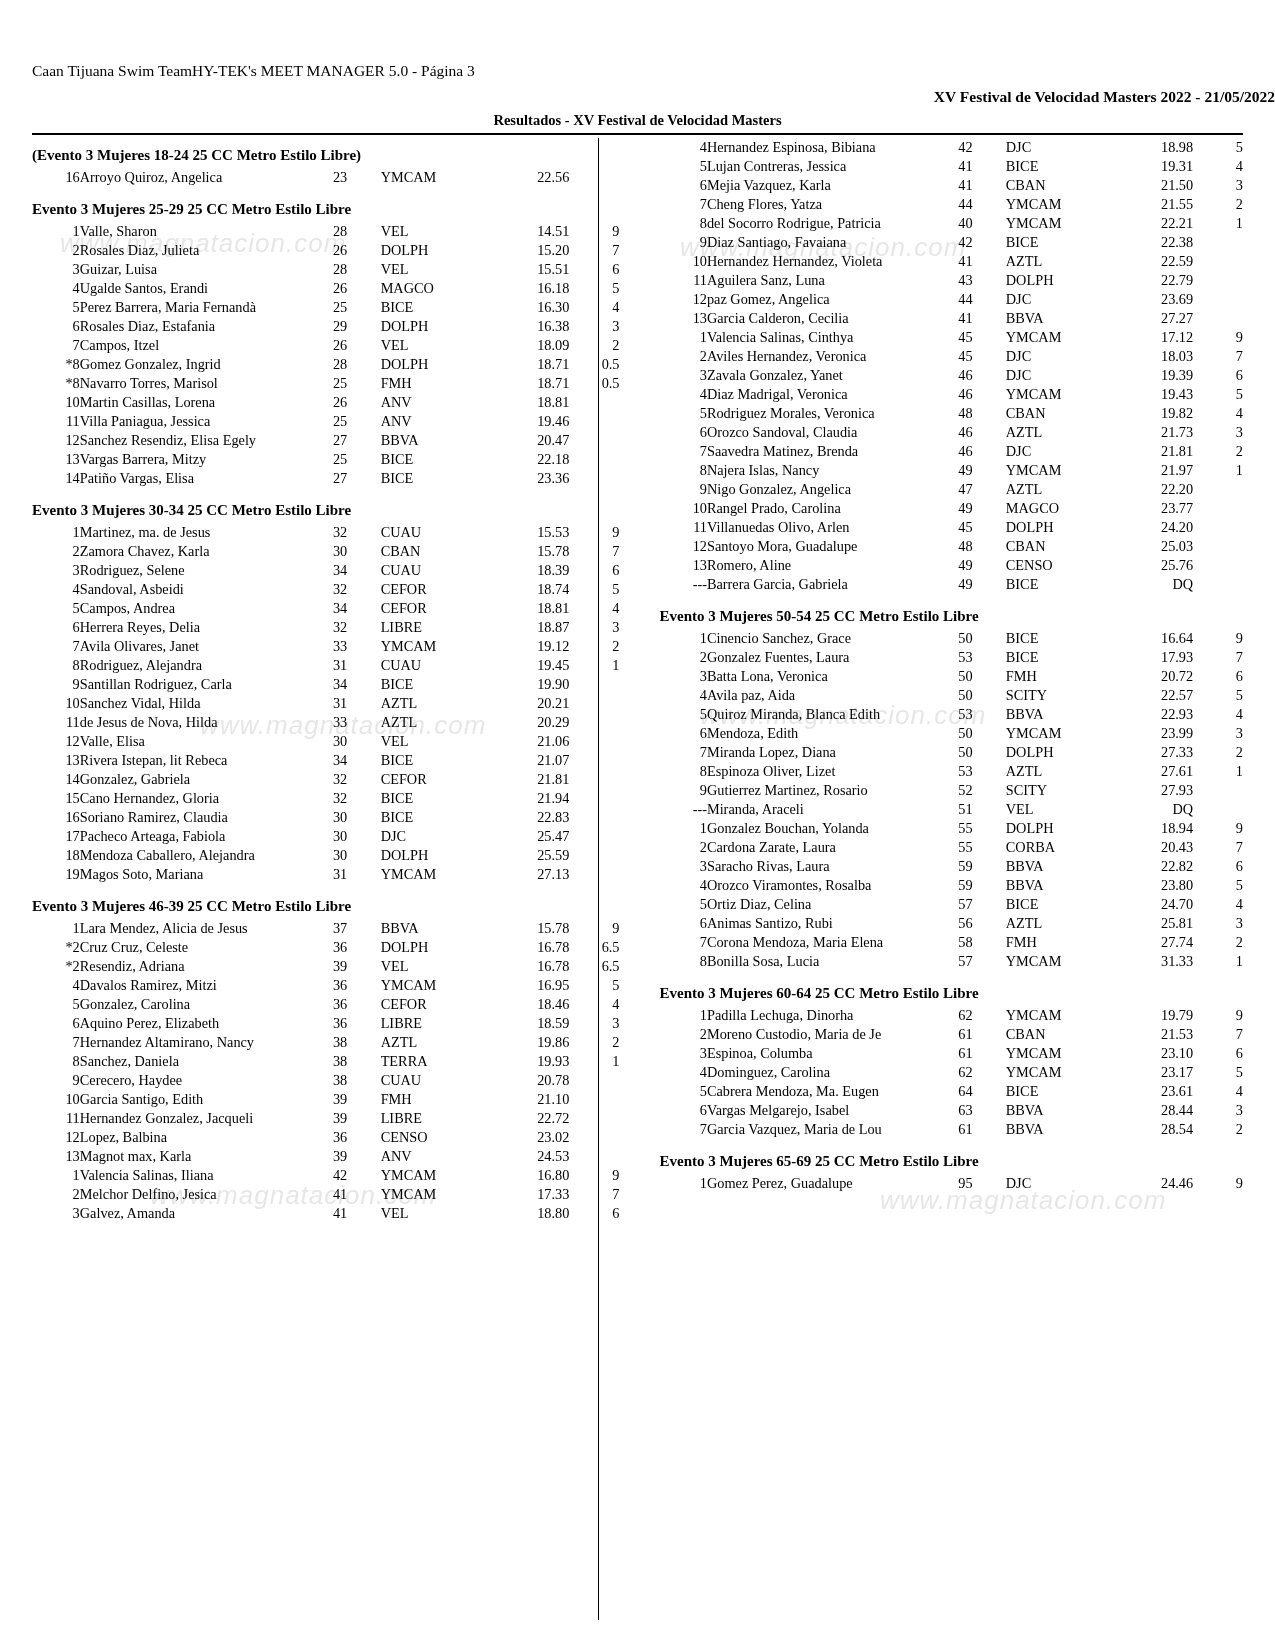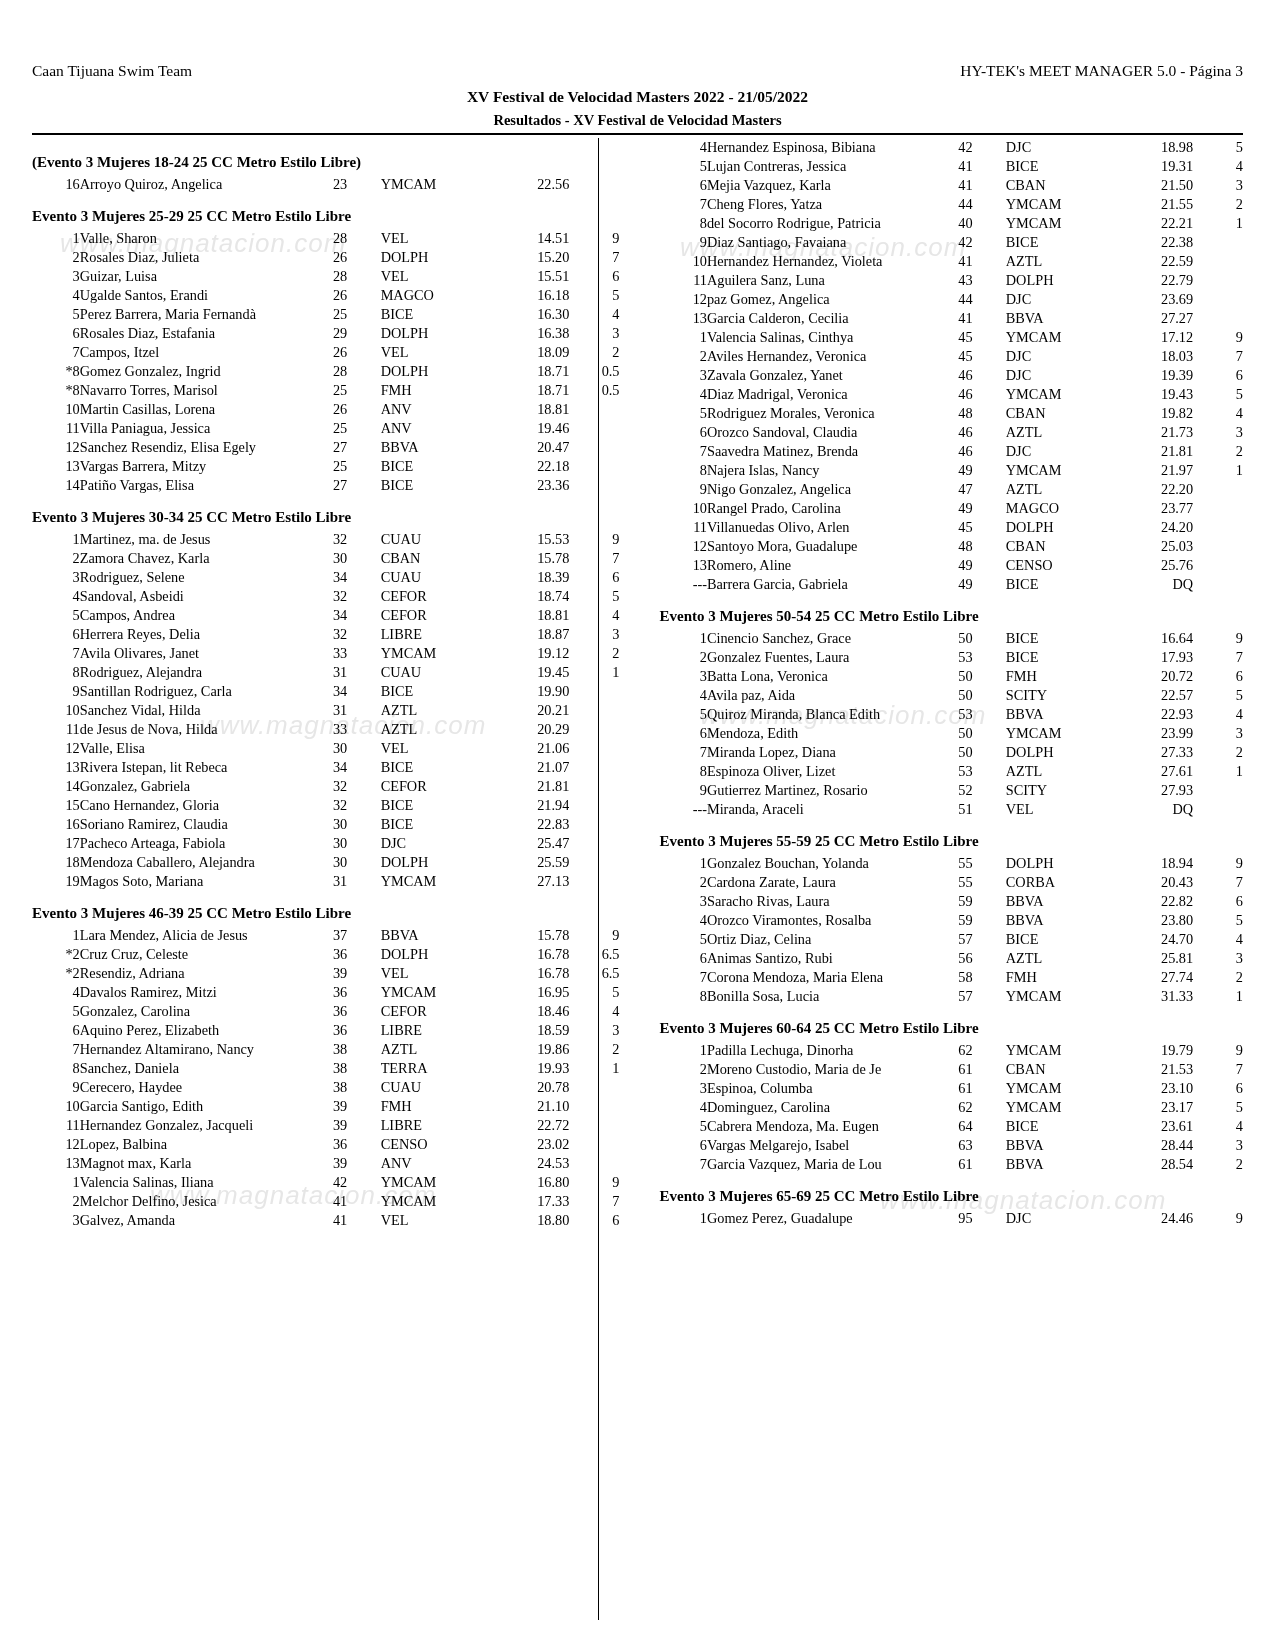--- a/index.html
+++ b/index.html
@@ -16,29 +16,29 @@
     color: #000000;
     overflow: hidden;
     box-sizing: border-box;
   }
   .header-row {
     position: absolute;
     top: 62px;
     left: 32px;
     right: 32px;
     display: flex;
-    justify-content: space-between;
+    justify-content: flex-start;
     font-size: 15.5px;
   }
   .meet-title {
     position: absolute;
     top: 88px;
     left: 0;
     right: 0;
-    text-align: center;
+    text-align: right;
     font-size: 15.5px;
     font-weight: bold;
   }
   .meet-sub {
     position: absolute;
     top: 112px;
     left: 0;
     right: 0;
     text-align: center;
     font-size: 14.5px;
@@ -74,21 +74,21 @@
     bottom: 30px;
     width: 1px;
     background: #000;
   }
   .evt-title {
     font-size: 15px;
     font-weight: bold;
     margin: 14px 0 4px 0;
     white-space: nowrap;
   }
-  .evt-title.first { margin-top: 16px; }
+  .evt-title.first { margin-top: 9px; }
   table.results {
     border-collapse: collapse;
     width: 100%;
     font-size: 14.3px;
   }
   table.results td {
     padding: 1px 0 1px 0;
     vertical-align: top;
     white-space: nowrap;
     overflow: hidden;
@@ -869,21 +869,20 @@
             <tr>
               <td class="place">---</td>
               <td class="name">Miranda, Araceli</td>
               <td class="age">51</td>
               <td class="team">VEL</td>
               <td class="time">DQ</td>
               <td class="pts"></td>
             </tr>
           </tbody>
         </table>
-        <div class="evt-title">Evento 3  Mujeres 55-59 25 CC Metro Estilo Libre</div>
         <table class="results">
           <tbody>
             <tr>
               <td class="place">1</td>
               <td class="name">Gonzalez Bouchan, Yolanda</td>
               <td class="age">55</td>
               <td class="team">DOLPH</td>
               <td class="time">18.94</td>
               <td class="pts">9</td>
             </tr>

